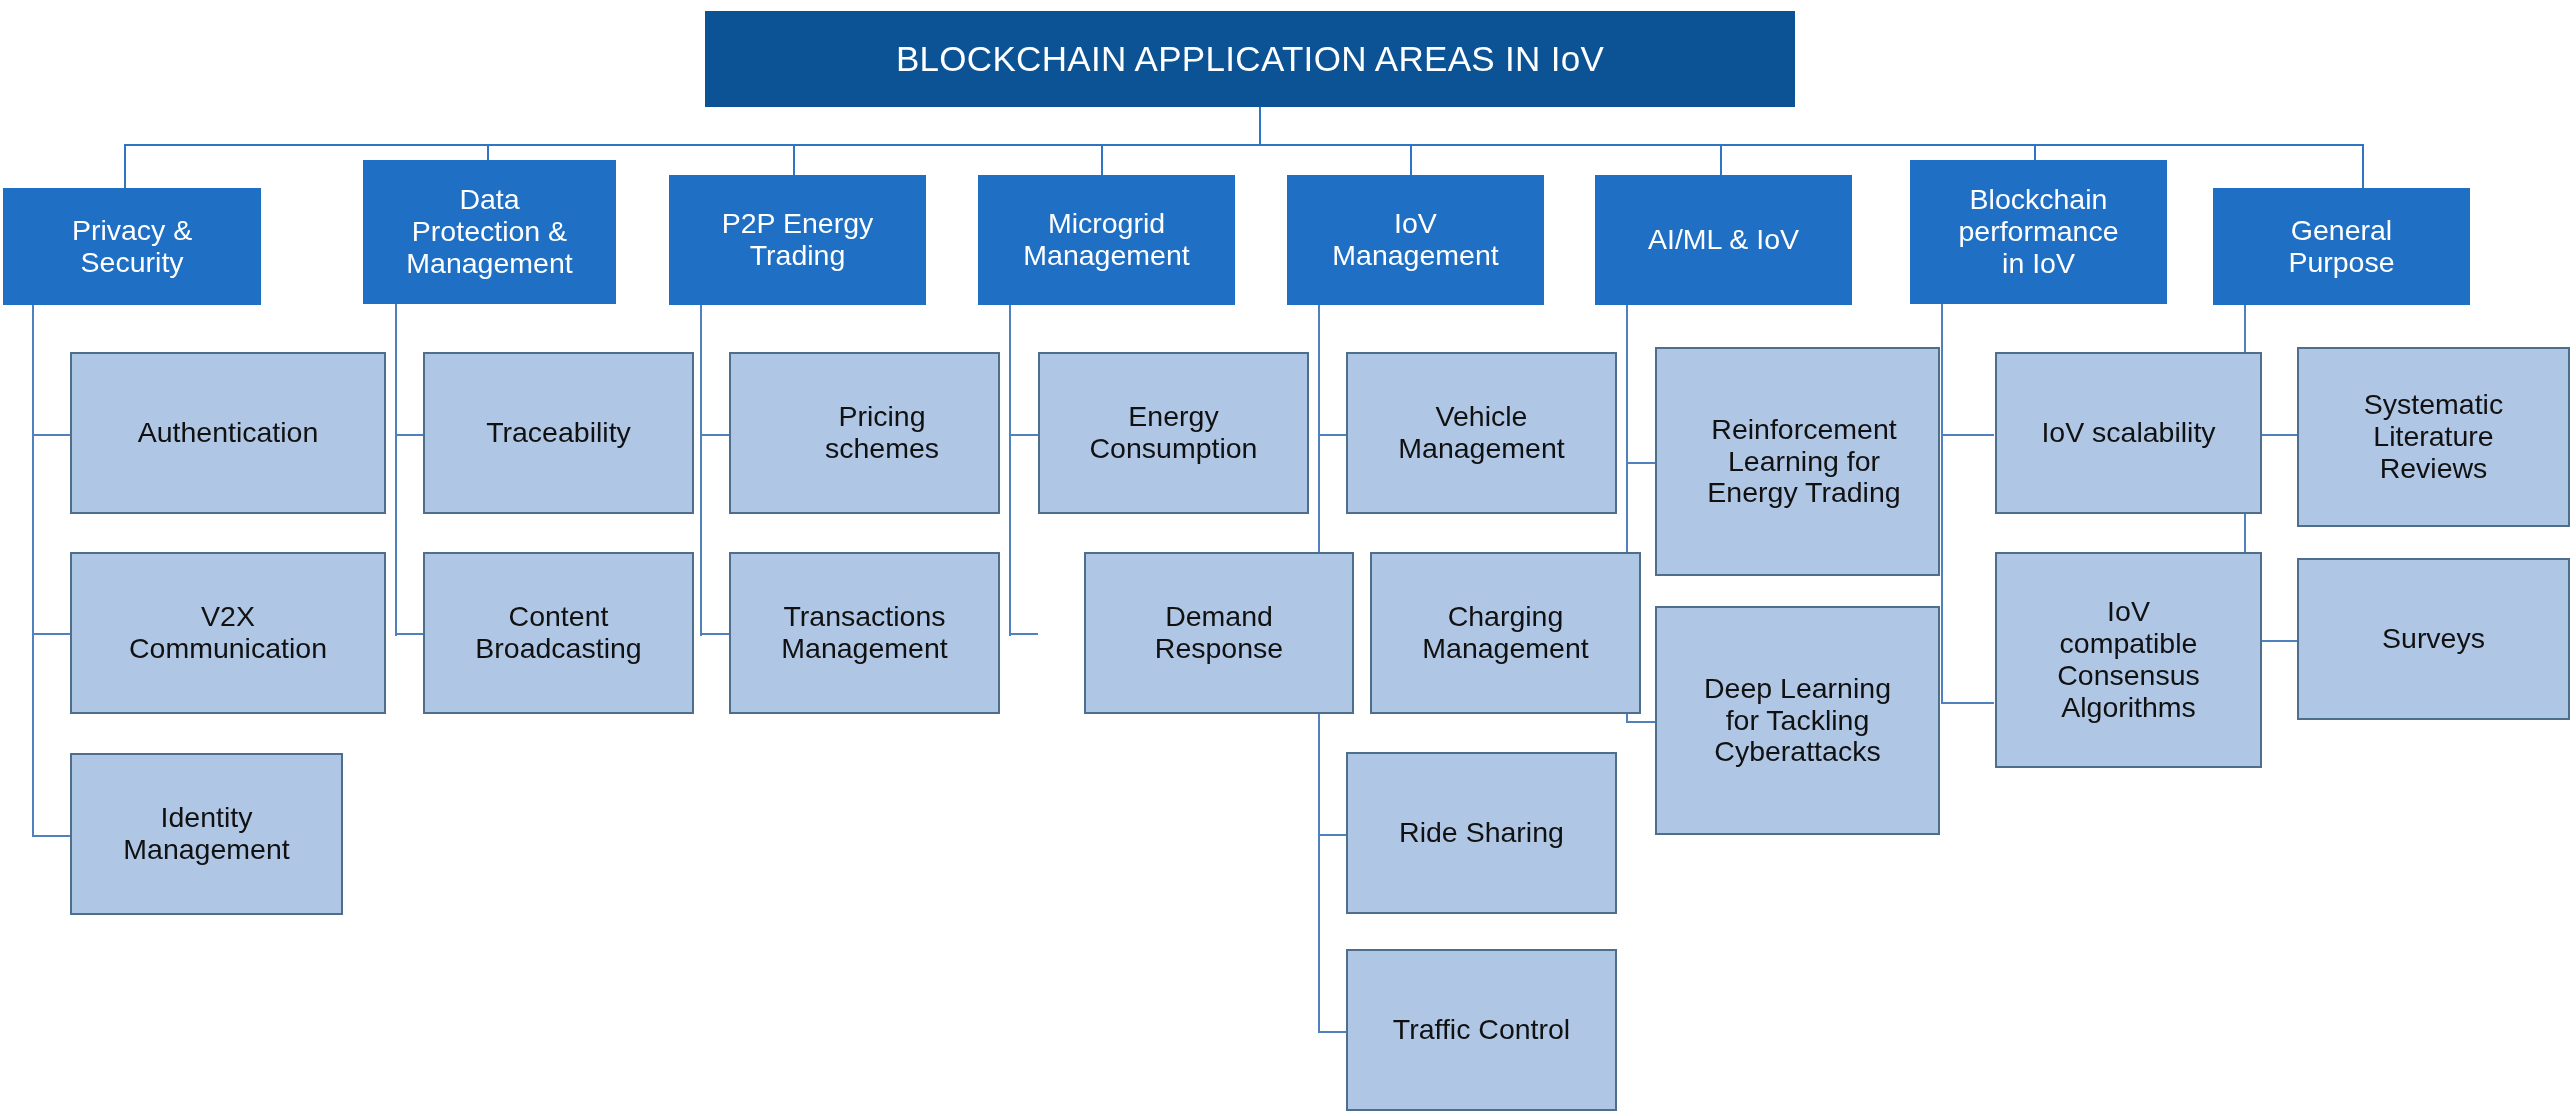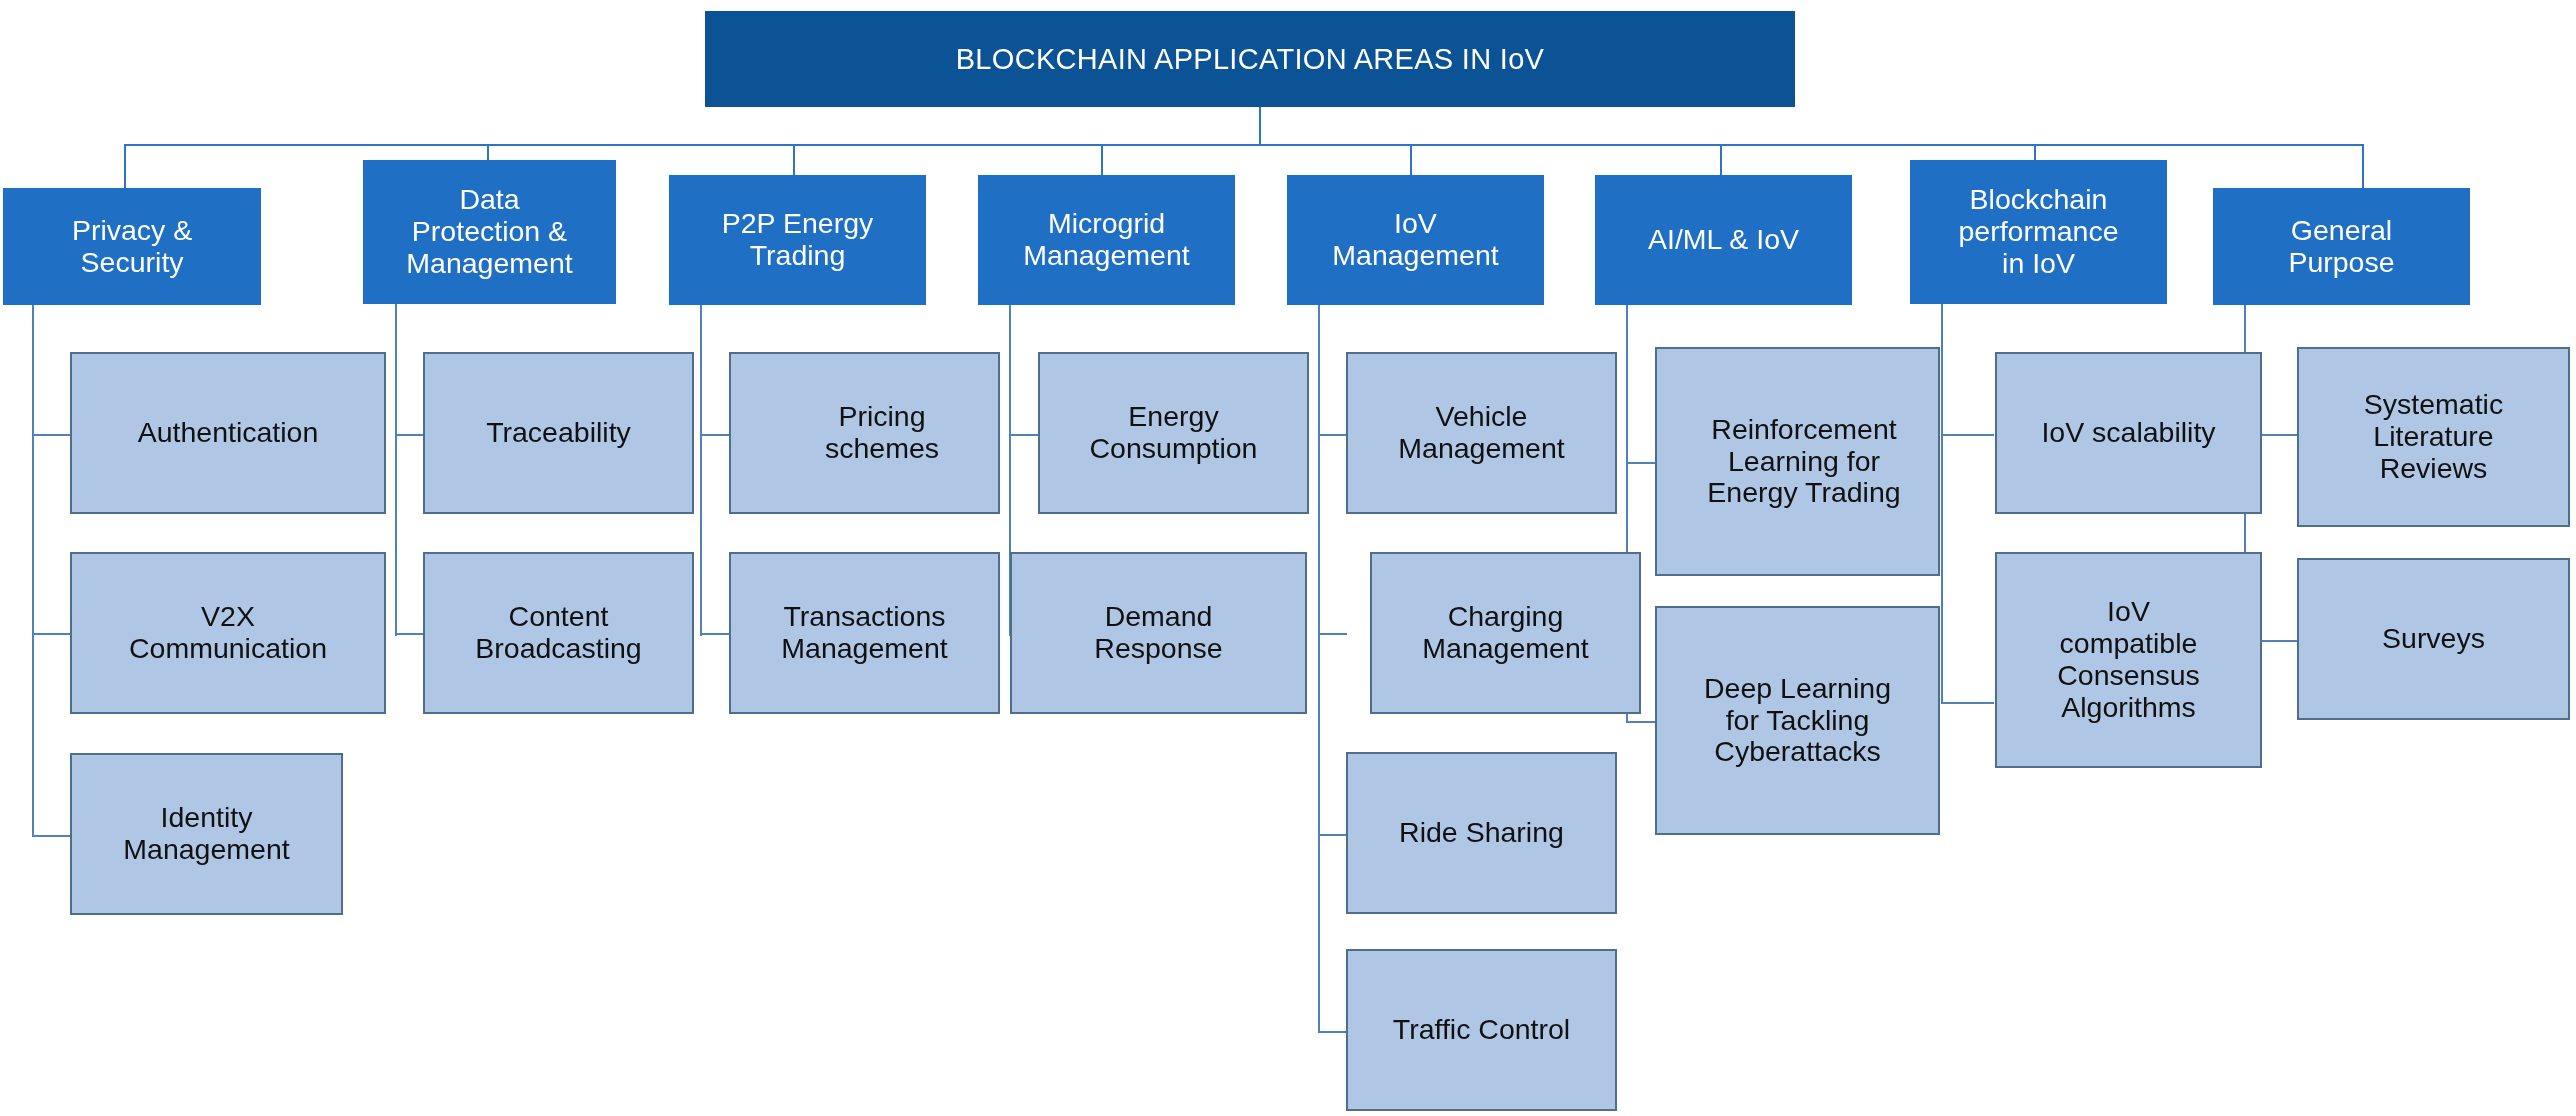--- a/index.html
+++ b/index.html
@@ -23,21 +23,21 @@
     display:flex;
     align-items:center;
     justify-content:center;
     text-align:center;
     line-height:1.12;
     white-space:pre-line;
   }
   .node.root{
     background:#0B5394;
     color:#ffffff;
-    font-size:29px;
+    font-size:35px;
     letter-spacing:0.3px;
     font-weight:400;
   }
   .node.lvl1{
     background:#1F6FC4;
     color:#ffffff;
     font-size:28.5px;
     font-weight:400;
   }
   .node.leaf{
@@ -137,21 +137,21 @@
   <div class="node leaf" style="left:423px;top:552px;width:271px;height:162px;">Content
 Broadcasting</div>
 
   <div class="node leaf" style="left:729px;top:352px;width:271px;height:162px;padding-left:35px;">Pricing
 schemes</div>
   <div class="node leaf" style="left:729px;top:552px;width:271px;height:162px;">Transactions
 Management</div>
 
   <div class="node leaf" style="left:1038px;top:352px;width:271px;height:162px;">Energy
 Consumption</div>
-  <div class="node leaf" style="left:1010px;top:552px;width:297px;height:162px;">Demand
+  <div class="node leaf" style="left:1084px;top:552px;width:270px;height:162px;">Demand
 Response</div>
 
   <div class="node leaf" style="left:1346px;top:352px;width:271px;height:162px;">Vehicle
 Management</div>
   <div class="node leaf" style="left:1346px;top:552px;width:271px;height:162px;margin-left:24px;">Charging
 Management</div>
   <div class="node leaf" style="left:1346px;top:752px;width:271px;height:162px;">Ride Sharing</div>
   <div class="node leaf" style="left:1346px;top:949px;width:271px;height:162px;">Traffic Control</div>
 
   <div class="node leaf" style="left:1655px;top:347px;width:285px;height:229px;padding-left:13px;">Reinforcement

